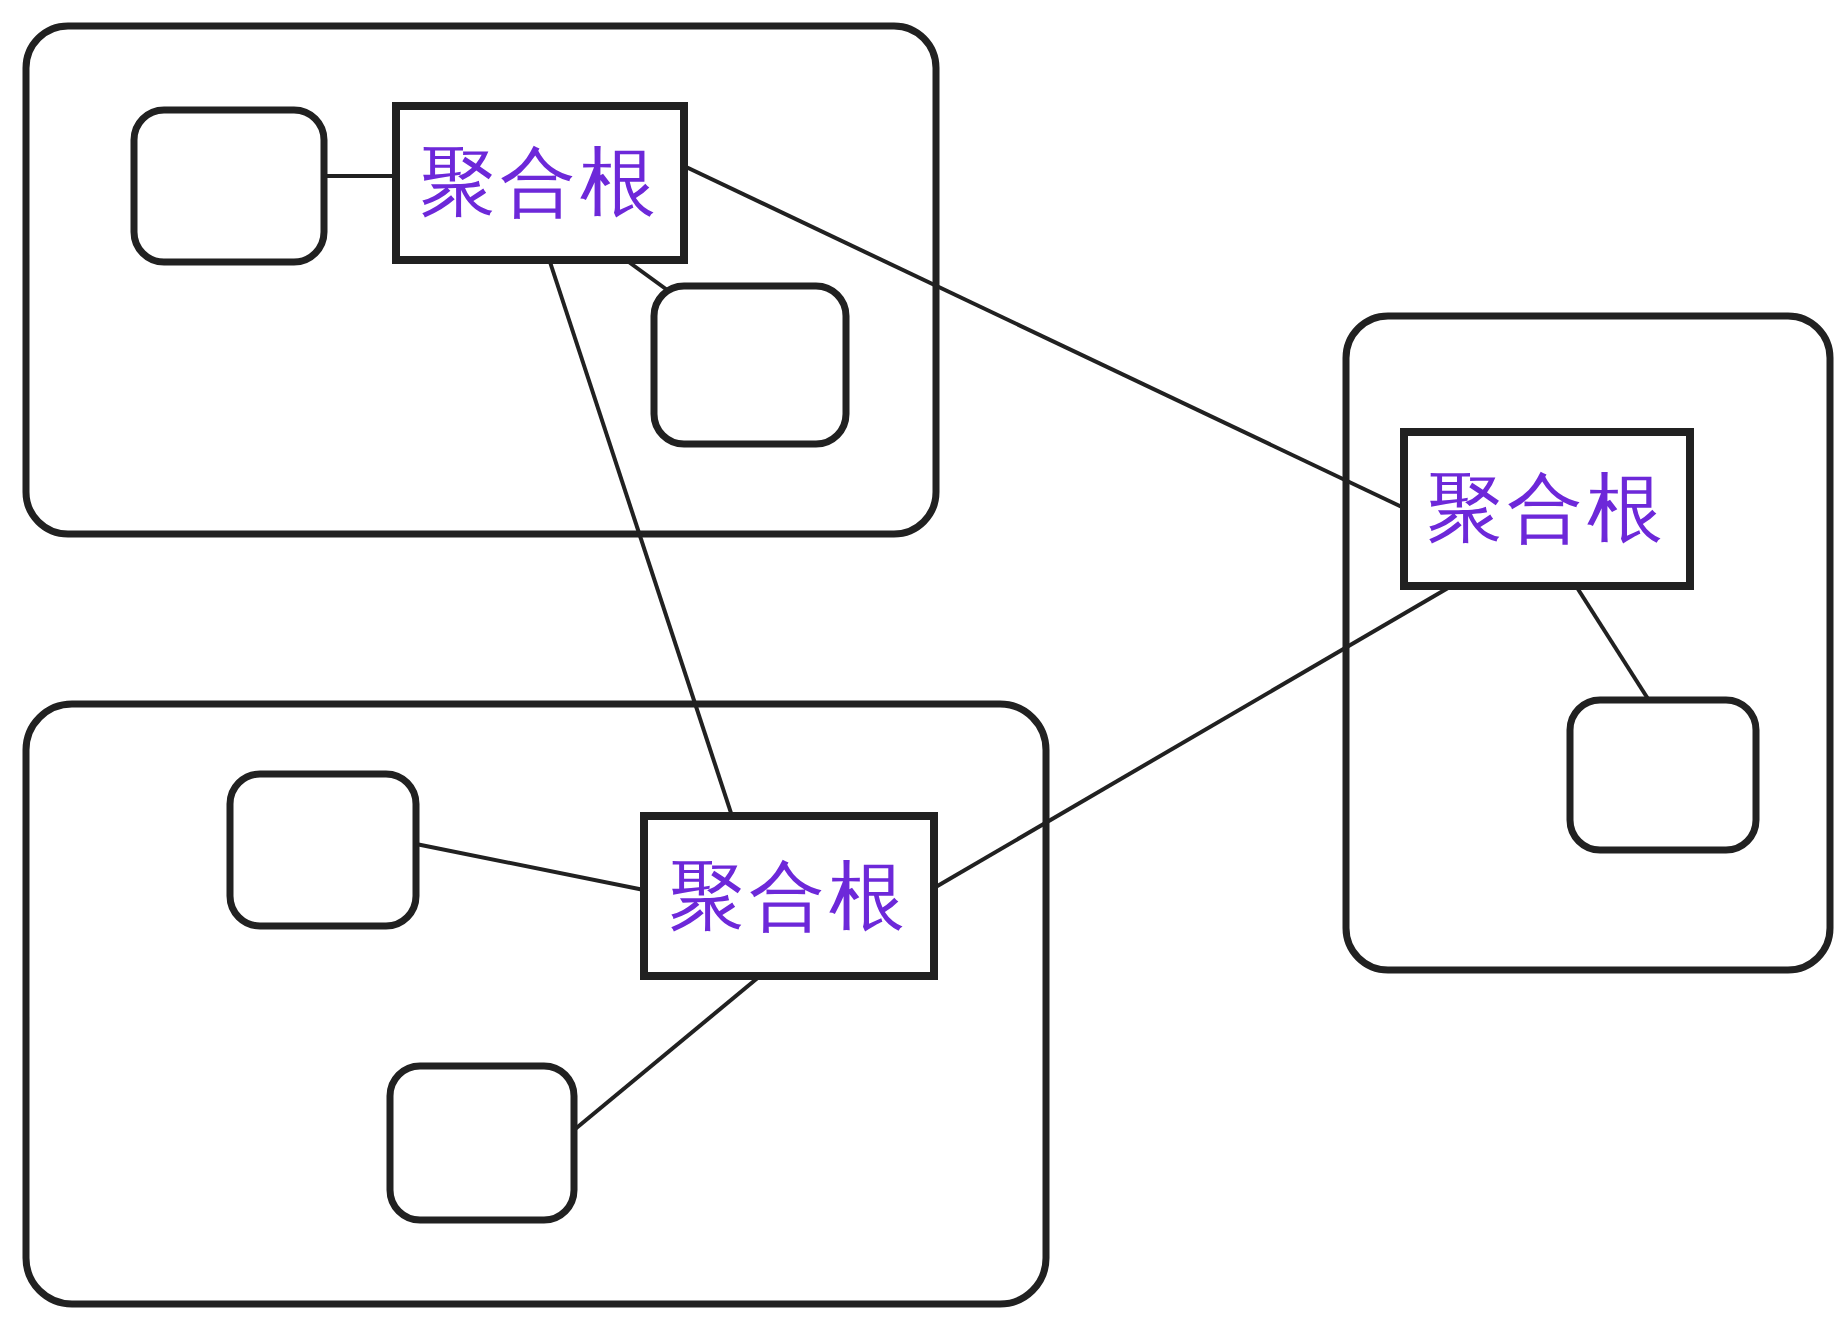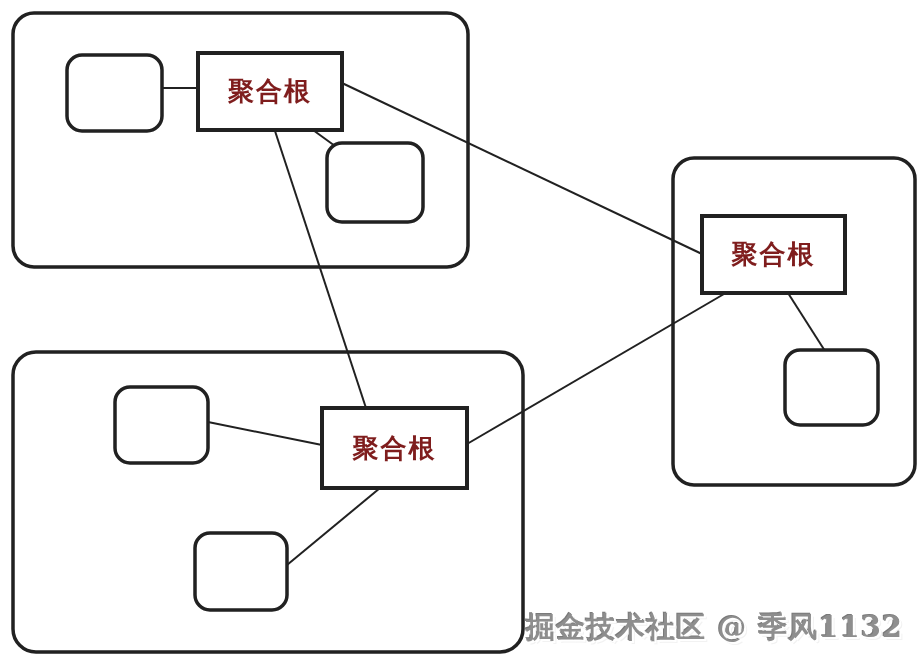--- a/index.html
+++ b/index.html
@@ -19,26 +19,25 @@
     position: absolute;
     left: 0;
     top: 0;
   }
   .agg-label {
     position: absolute;
     display: flex;
     align-items: center;
     justify-content: center;
     font-family: "DejaVu Serif", "Liberation Serif", serif;
-    font-size: 26px;
+    font-size: 38px;
     letter-spacing: 2px;
-    color: #7f1d1d;
+    color: #6d28d9;
     pointer-events: none;
     white-space: nowrap;
-    font-weight: bold;
   }
   .agg-label-tl { left: 198px; top: 53px;  width: 144px; height: 77px; }
   .agg-label-bl { left: 322px; top: 408px; width: 145px; height: 80px; }
   .agg-label-r  { left: 702px; top: 216px; width: 143px; height: 77px; }
   .watermark {
     position: absolute;
     right: 20px;
     top: 608px;
     font-family: "DejaVu Serif", "Liberation Serif", serif;
     font-size: 29px;
@@ -87,15 +86,14 @@
       <rect x="702" y="216" width="143" height="77"></rect>
     </g>
   </svg>
 
   <div class="agg-label agg-label-tl">聚合根</div>
 
   <div class="agg-label agg-label-bl">聚合根</div>
 
   <div class="agg-label agg-label-r">聚合根</div>
 
-  <div class="watermark">掘金技术社区 @ 季风1132</div>
 
 </div>
 
 </body></html>

